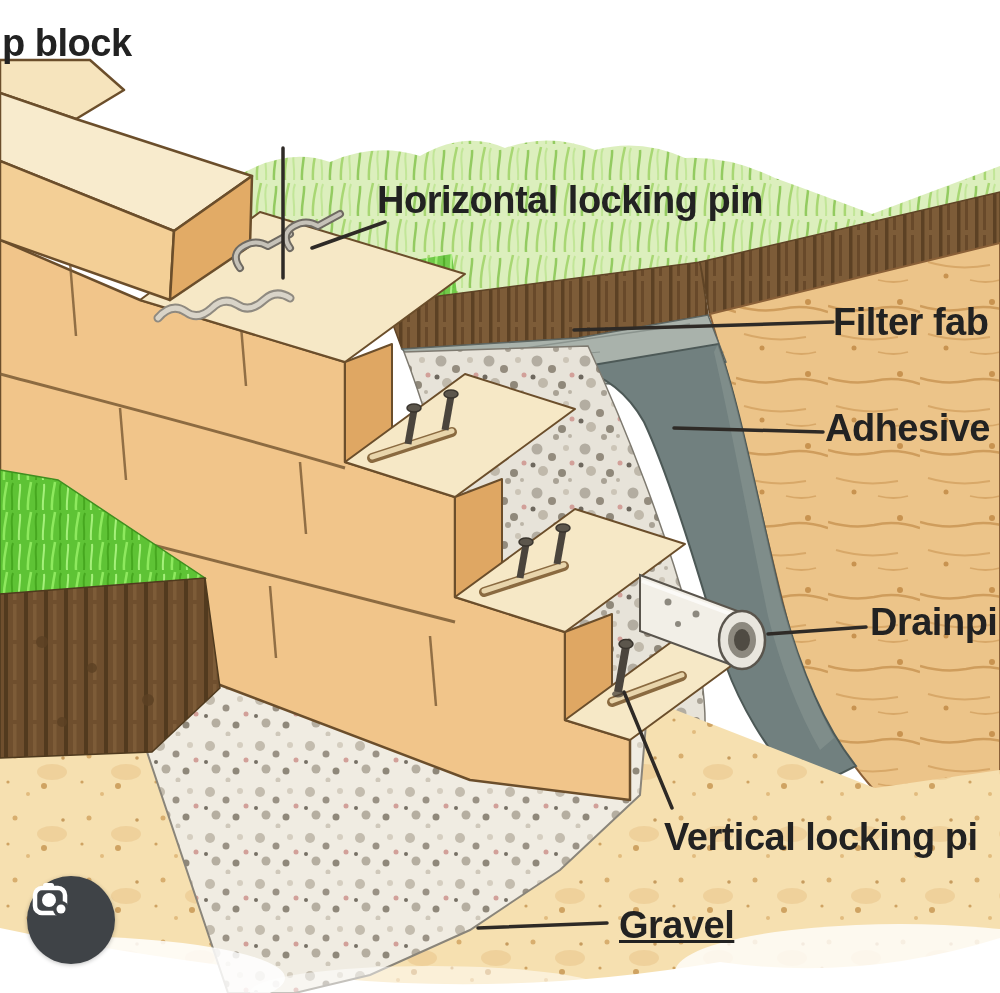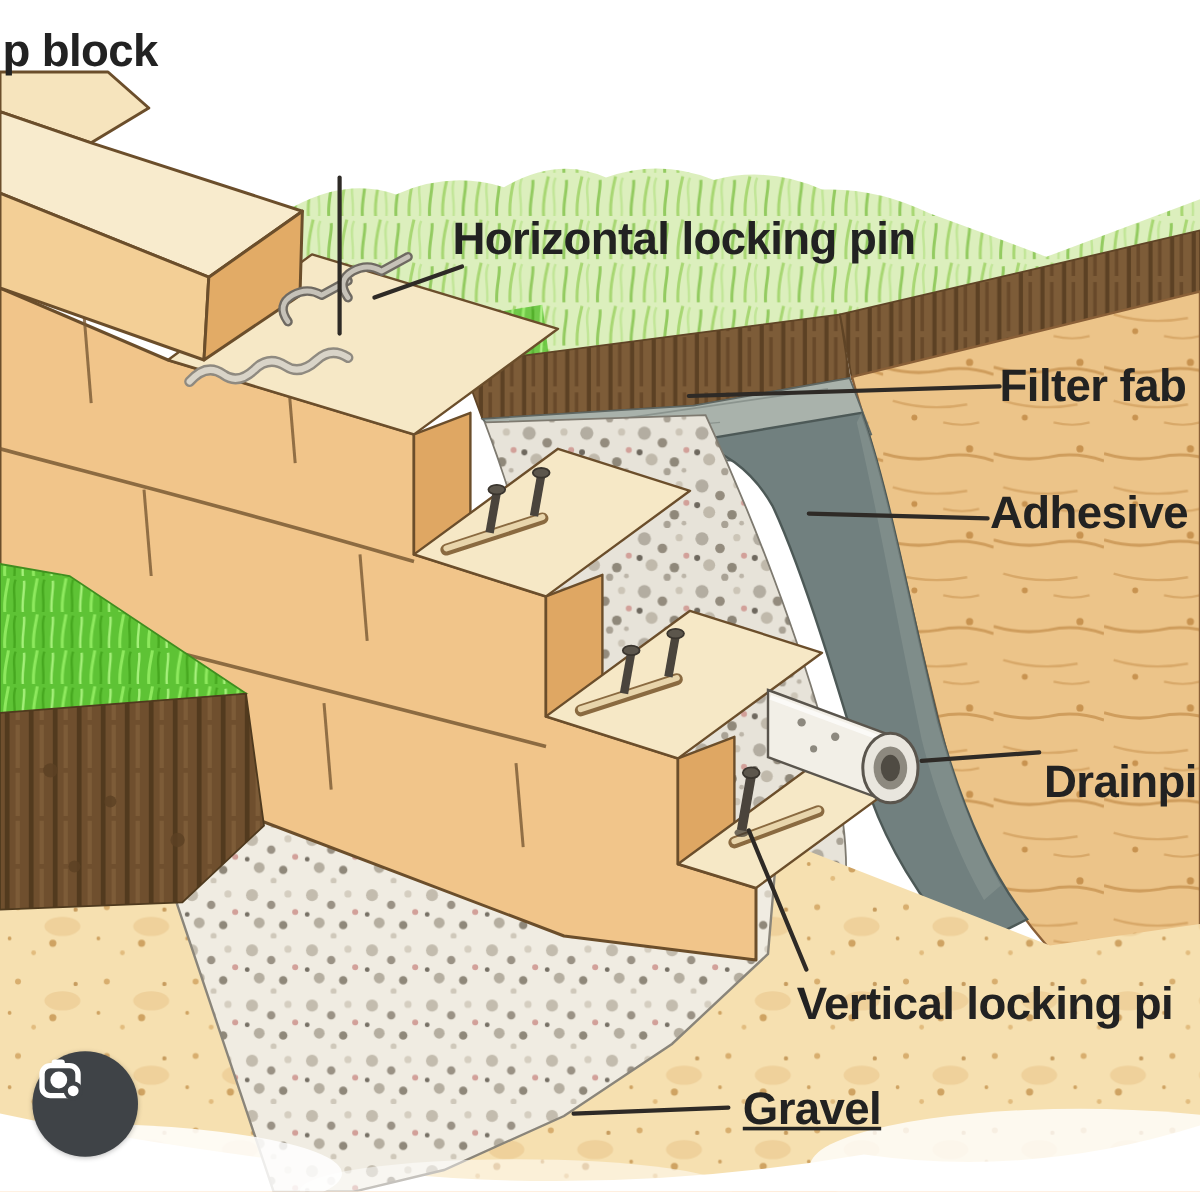--- a/index.html
+++ b/index.html
@@ -225,21 +225,21 @@
     <path d="M607,923 L478,928"></path>
   </g>
 </svg>
 
 <div class="label" style="left:2px; top:22px;">p block</div>
 <div class="label" style="left:833px; top:301px;">Filter fab</div>
 <div class="label" style="left:377px; top:179px;">Horizontal locking pin</div>
 <div class="label" style="left:825px; top:407px;">
   <div>Adhesive</div>
 </div>
-<div class="label" style="left:870px; top:631px;text-align:center;">Drainpi</div>
+<div class="label" style="left:870px; top:601px;text-align:center;">Drainpi</div>
 <div class="label" style="left:664px; top:805px;margin-top:11px;">Vertical locking pi</div>
 <div class="label" style="left:619px; top:904px;text-decoration:underline;">Gravel</div>
 
 <div class="lens">
   <svg width="46" height="46" viewBox="0 0 46 46">
     <rect x="8" y="12" width="30" height="25" rx="7" fill="none" stroke="#ffffff" stroke-width="4.5"></rect>
     <rect x="16" y="7" width="11" height="7" rx="2.5" fill="#ffffff"></rect>
     <circle cx="22" cy="24" r="7" fill="#ffffff"></circle>
     <circle cx="34" cy="33" r="8" fill="var(--c-lens_button_bg,#3f4347)"></circle>
     <circle cx="34" cy="33" r="4.5" fill="#ffffff"></circle>

